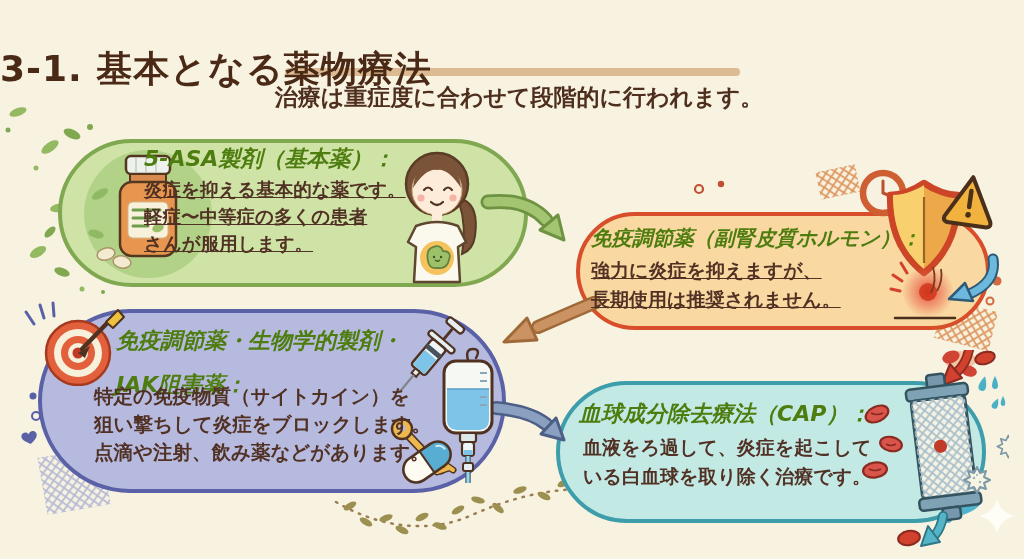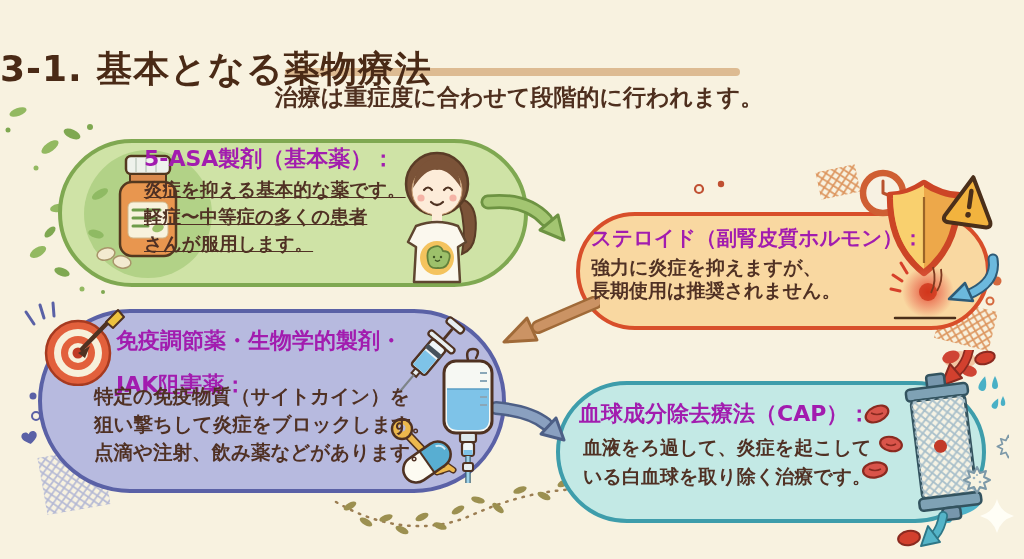--- a/index.html
+++ b/index.html
@@ -10,26 +10,26 @@
               font-size:36px;font-weight:700;color:#4a2a16;letter-spacing:1px;z-index:5;margin-top:25px;}
   .title-underline{position:absolute;top:68px;left:285px;width:455px;height:8px;
                    background:#ddbb92;border-radius:4px;z-index:4;}
   .page-subtitle{position:absolute;top:82px;left:0;width:100%;text-align:center;
                  font-size:23px;font-weight:700;color:#4e2f1e;z-index:5;padding-left:7px;}
   .bubble{position:absolute;box-sizing:border-box;border-style:solid;border-width:4px;z-index:1;}
   #bubble-asa{left:58px;top:139px;width:470px;height:148px;border-radius:78px;}
   #bubble-steroid{left:576px;top:212px;width:414px;height:118px;border-radius:60px;}
   #bubble-immuno{left:38px;top:309px;width:468px;height:184px;border-radius:92px;}
   #bubble-cap{left:556px;top:381px;width:430px;height:142px;border-radius:72px;}
-  .bubble-title{position:absolute;font-weight:700;color:#a21caf;white-space:pre-line;z-index:6;}
+  .bubble-title{position:absolute;font-weight:700;color:#4d7c0f;white-space:pre-line;z-index:6;font-style:italic;}
   .bubble-body{position:absolute;font-weight:600;color:#503124;white-space:pre-line;z-index:6;}
   .t-asa{left:86px;top:5px;font-size:22px;}
   .b-asa{left:86px;top:37px;font-size:18.5px;line-height:27px;text-decoration:underline;}
   .t-steroid{left:15px;top:12px;font-size:20.5px;}
-  .b-steroid{left:15px;top:44px;font-size:19px;line-height:23px;}
+  .b-steroid{left:15px;top:44px;font-size:19px;line-height:29px;text-decoration:underline;}
   .t-immuno{left:78px;top:10px;font-size:22px;line-height:44px;}
   .b-immuno{left:56px;top:74px;font-size:19.5px;line-height:28px;}
   .t-cap{left:23px;top:18px;font-size:22px;}
   .b-cap{left:27px;top:52px;font-size:19px;line-height:28.5px;}
   .decor{left:0;top:0;z-index:0;}
   .arrow-svg{z-index:2;}
   .icon-svg{z-index:3;}
 </style>
 </head>
 <body>
@@ -304,21 +304,21 @@
       <polygon points="68,196 87,192 75,176" fill="#54b4c8" stroke="#2e7787" stroke-width="2" stroke-linejoin="round"></polygon>
       <ellipse cx="56" cy="188" rx="11" ry="7" fill="#d2402e" stroke="#8a2a20" stroke-width="2" transform="rotate(-10 56 188)"></ellipse>
     </g>
   </svg>
 
   <div class="bubble-title t-asa" style="left:144px;top:144px">5-ASA製剤（基本薬）：</div>
   <div class="bubble-body b-asa" style="left:144px;top:176px">炎症を抑える基本的な薬です。
 軽症〜中等症の多くの患者
 さんが服用します。</div>
 
-  <div class="bubble-title t-steroid" style="left:591px;top:224px">ステロイド（副腎皮質ホルモン）：</div>
+  <div class="bubble-title t-steroid" style="left:591px;top:224px">免疫調節薬（副腎皮質ホルモン）：</div>
   <div class="bubble-body b-steroid" style="left:591px;top:256px">強力に炎症を抑えますが、
 長期使用は推奨されません。</div>
 
   <div class="bubble-title t-immuno" style="left:116px;top:319px">免疫調節薬・生物学的製剤・
 JAK阻害薬：</div>
   <div class="bubble-body b-immuno" style="left:94px;top:383px">特定の免疫物質（サイトカイン）を
 狙い撃ちして炎症をブロックします。
 点滴や注射、飲み薬などがあります。</div>
 
   <div class="bubble-title t-cap" style="left:579px;top:399px">血球成分除去療法（CAP）：</div>

